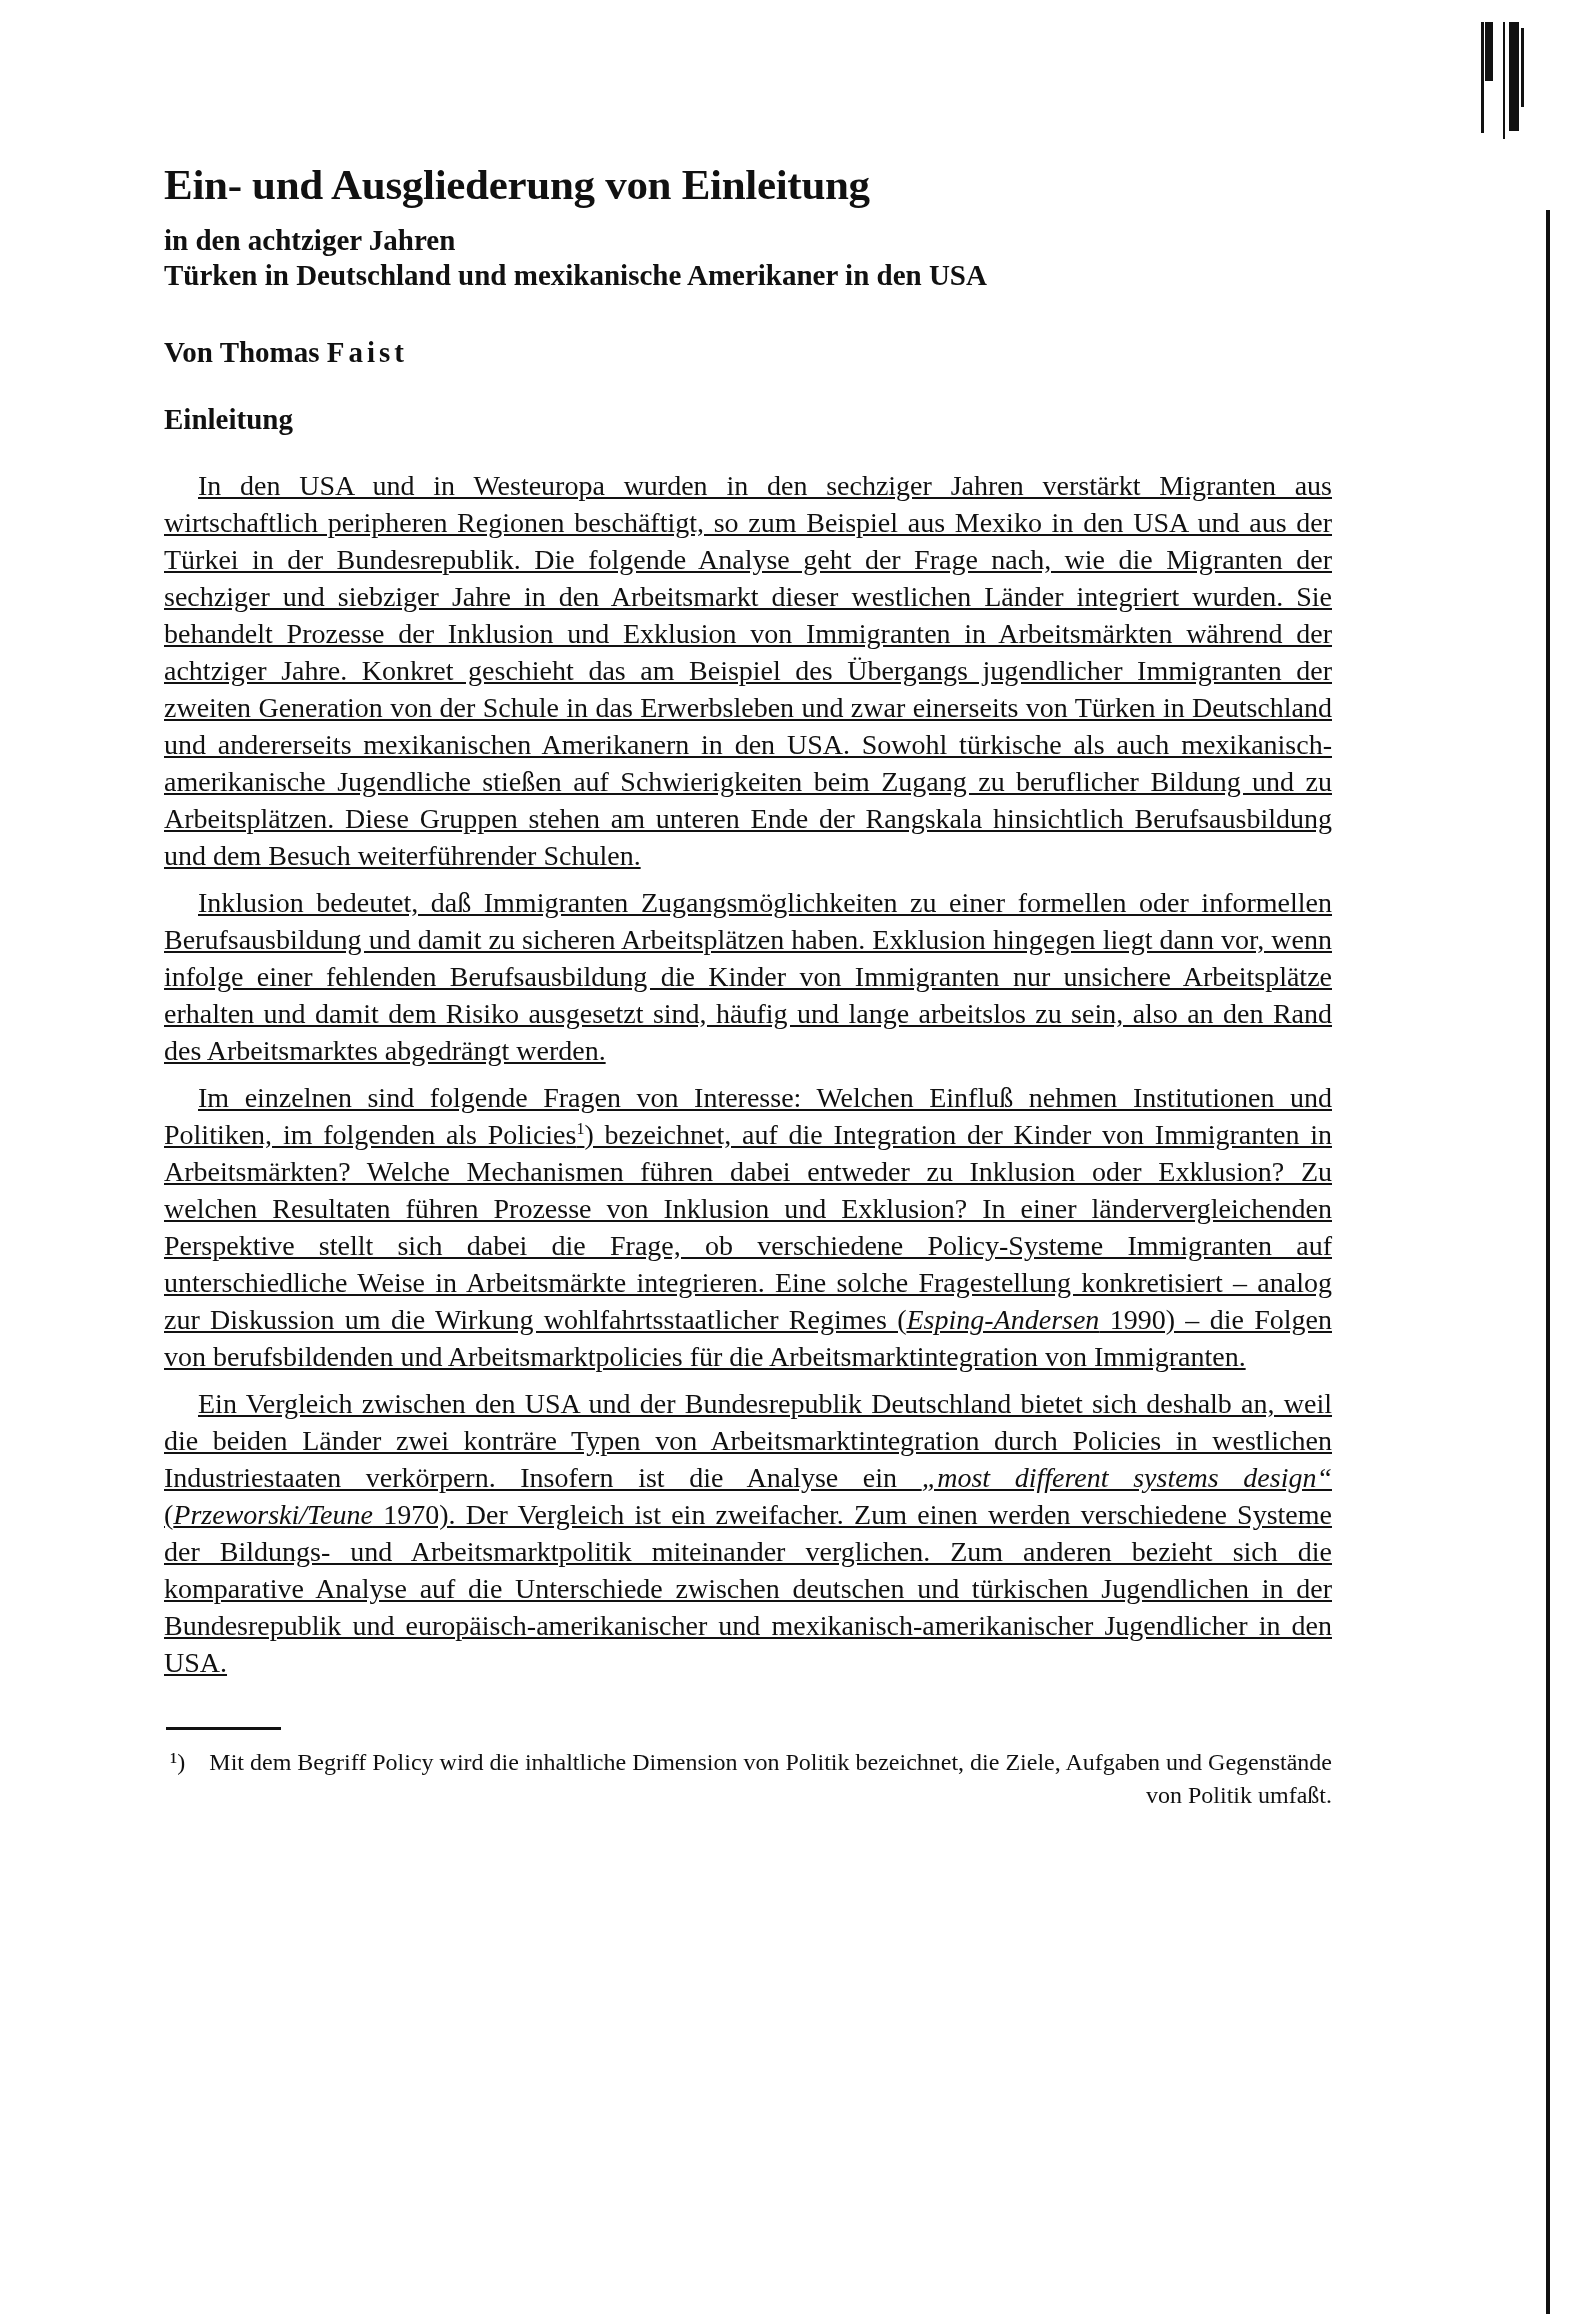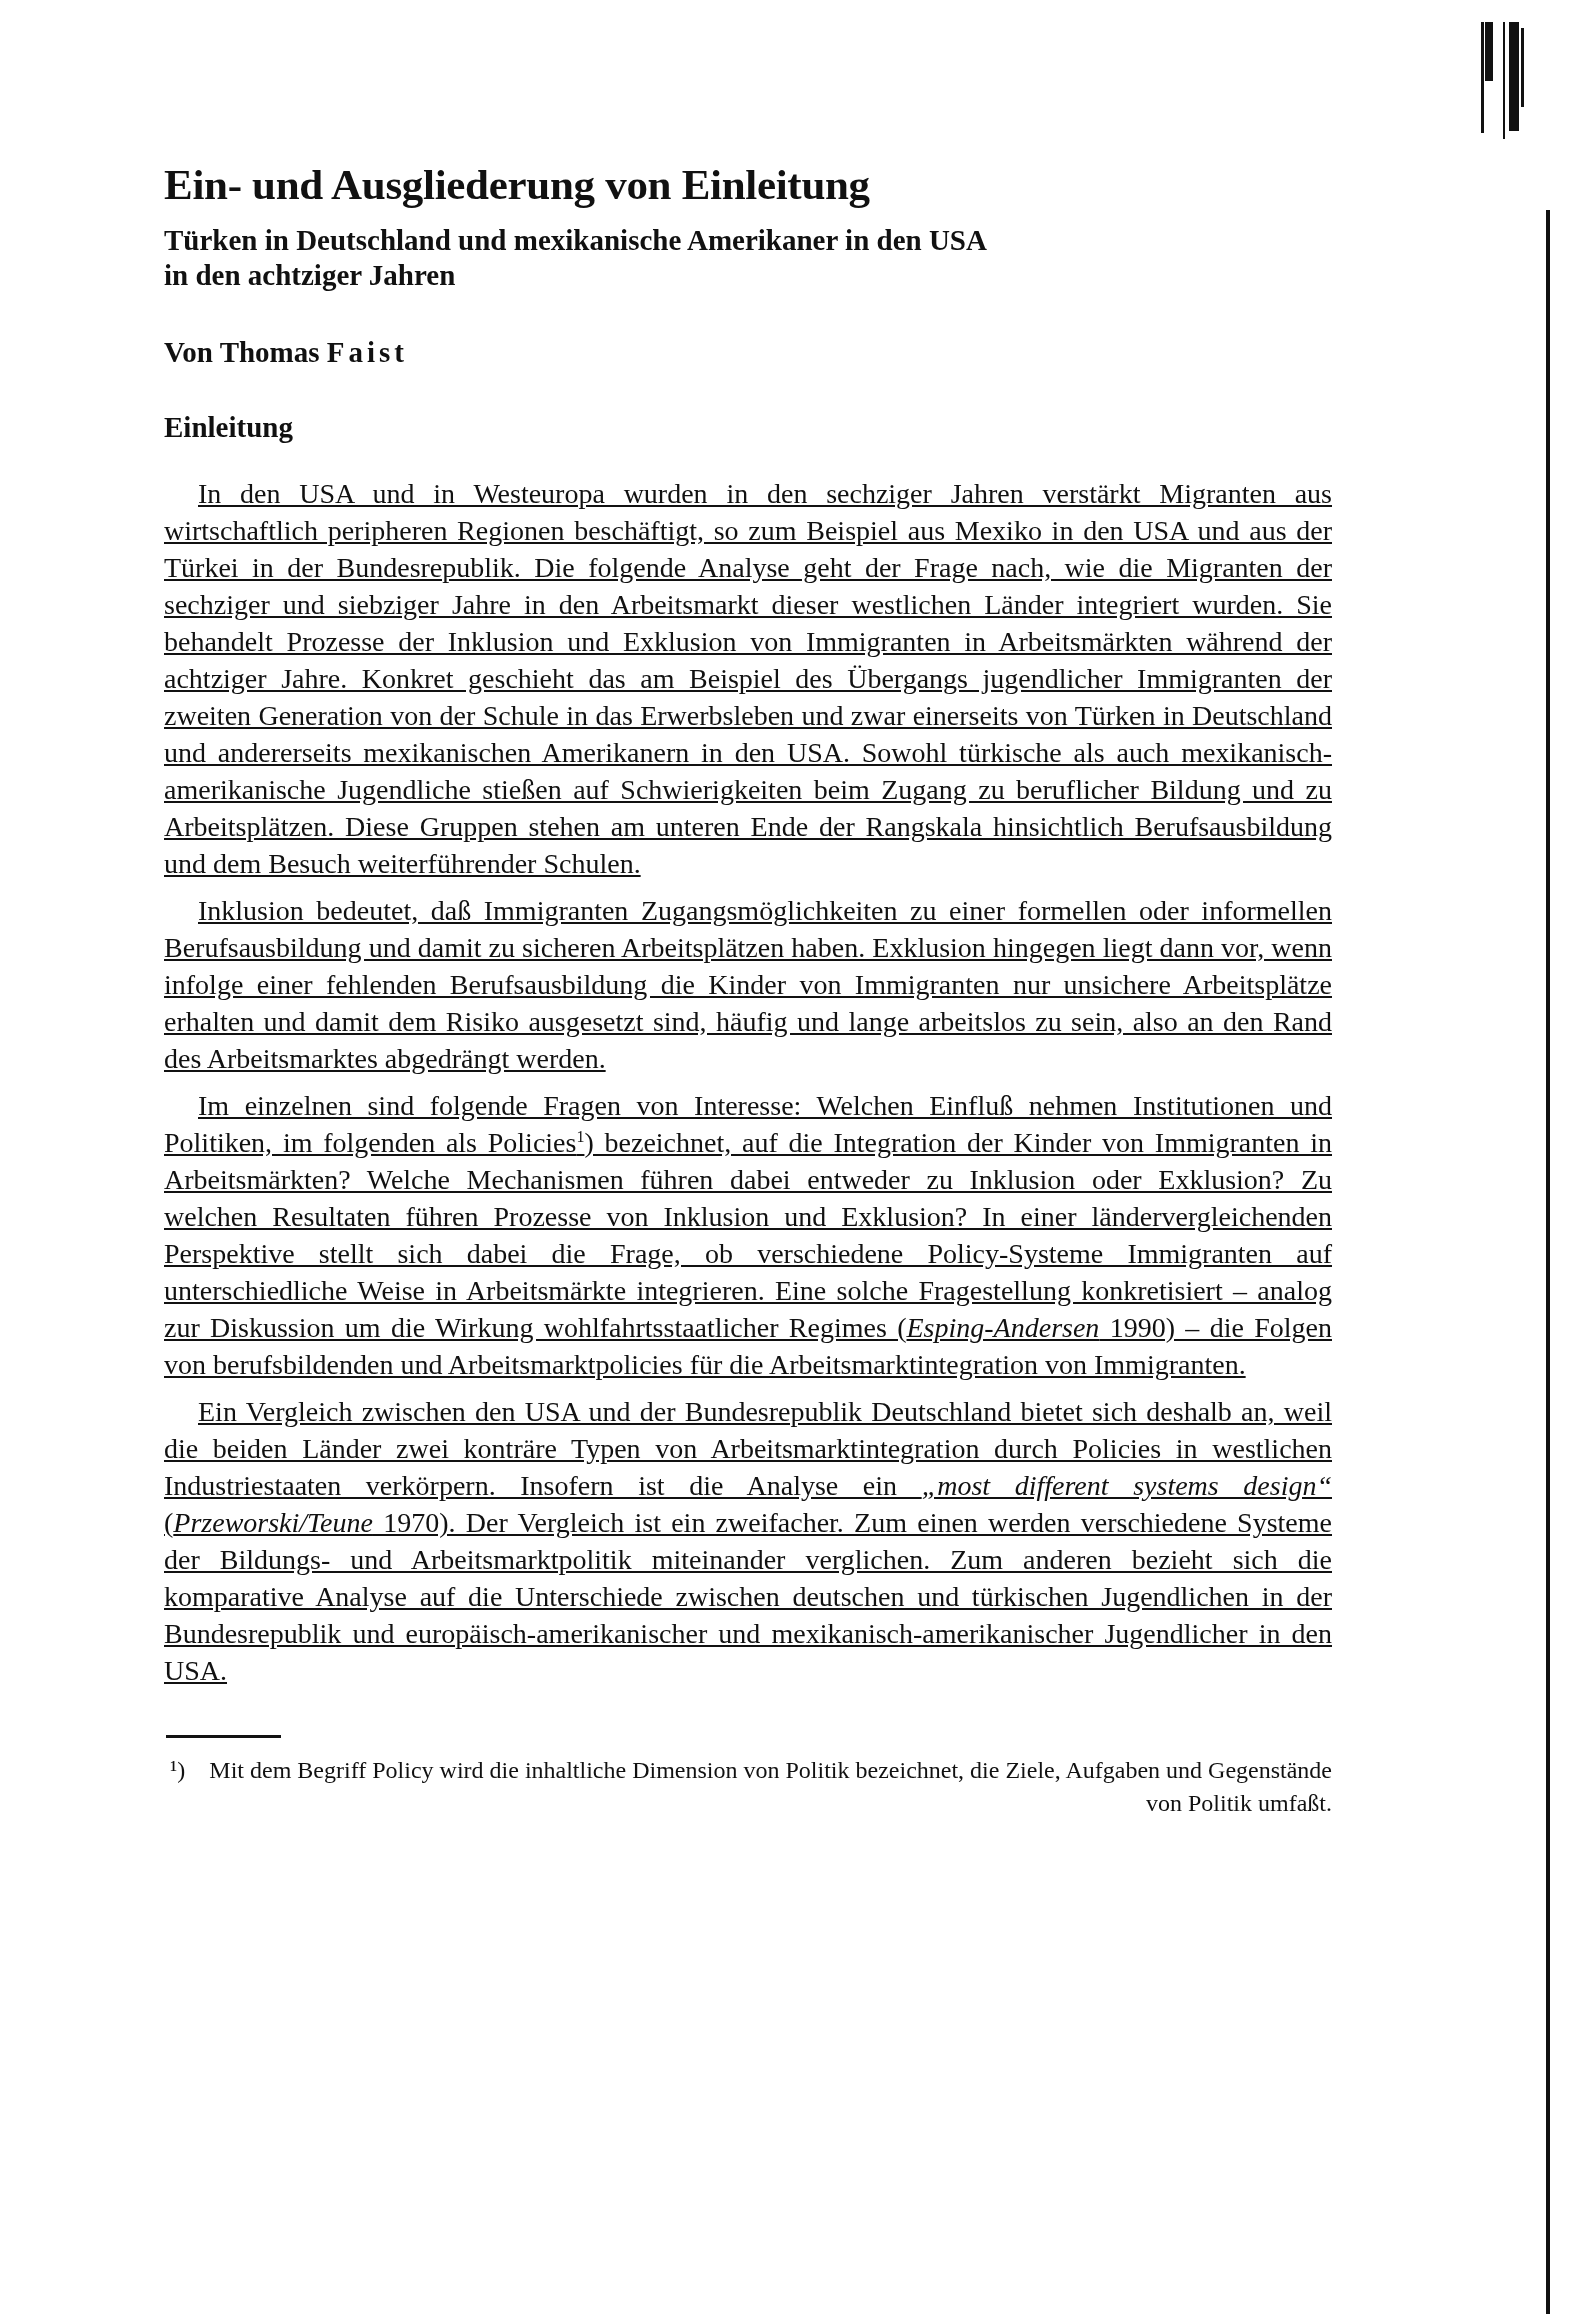--- a/index.html
+++ b/index.html
@@ -39,21 +39,21 @@
       font-weight: bold;
       margin: 42px 0 8px 0;
       line-height: 35px;
     }
     .author .spaced {
       letter-spacing: 4px;
     }
     .section-heading {
       font-size: 29px;
       font-weight: bold;
-      margin: 40px 0 0 0;
+      margin: 32px 0 0 0;
       line-height: 35px;
     }
     .body-text {
       margin-top: 30px;
     }
     .para {
       font-size: 28px;
       line-height: 37px;
       text-align: justify;
       text-indent: 34px;
@@ -101,22 +101,22 @@
 <div class="scan-mark" style="left:1481px; top:22px; width:3px; height:111px;"></div>
 <div class="scan-mark" style="left:1485px; top:22px; width:8px; height:59px;"></div>
 <div class="scan-mark" style="left:1503px; top:22px; width:2px; height:117px;"></div>
 <div class="scan-mark" style="left:1509px; top:22px; width:10px; height:109px;"></div>
 <div class="scan-mark" style="left:1521px; top:28px; width:3px; height:79px;"></div>
 <div class="scan-mark" style="left:1546px; top:210px; width:4px; height:2105px;"></div>
 
 <div class="page">
   <h1 class="title">Ein- und Ausgliederung von Einleitung</h1>
   <div class="subtitle">
+    <div>in den achtziger Jahren</div>
     <div>Türken in Deutschland und mexikanische Amerikaner in den USA</div>
-    <div>in den achtziger Jahren</div>
   </div>
   <div class="author"><span>Von Thomas </span><span class="spaced">Faist</span></div>
 
   <h2 class="section-heading">Einleitung</h2>
 
   <div class="body-text">
     <p class="para">In den USA und in Westeuropa wurden in den sechziger Jahren verstärkt Migranten aus wirtschaftlich peripheren Regionen beschäftigt, so zum Beispiel aus Mexiko in den USA und aus der Türkei in der Bundesrepublik. Die folgende Analyse geht der Frage nach, wie die Migranten der sechziger und siebziger Jahre in den Arbeitsmarkt dieser westlichen Länder integriert wurden. Sie behandelt Prozesse der Inklusion und Exklu­sion von Immigranten in Arbeitsmärkten während der achtziger Jahre. Konkret ge­schieht das am Beispiel des Übergangs jugendlicher Immigranten der zweiten Genera­tion von der Schule in das Erwerbsleben und zwar einerseits von Türken in Deutsch­land und andererseits mexikanischen Amerikanern in den USA. Sowohl türkische als auch mexikanisch-amerikanische Jugendliche stießen auf Schwierigkeiten beim Zu­gang zu beruflicher Bildung und zu Arbeitsplätzen. Diese Gruppen stehen am unteren Ende der Rangskala hinsichtlich Berufsausbildung und dem Besuch weiterführender Schulen.</p>
     <p class="para">Inklusion bedeutet, daß Immigranten Zugangsmöglichkeiten zu einer formellen oder informellen Berufsausbildung und damit zu sicheren Arbeitsplätzen haben. Ex­klusion hingegen liegt dann vor, wenn infolge einer fehlenden Berufsausbildung die Kinder von Immigranten nur unsichere Arbeitsplätze erhalten und damit dem Risiko ausgesetzt sind, häufig und lange arbeitslos zu sein, also an den Rand des Arbeitsmark­tes abgedrängt werden.</p>
     <p class="para"><span>Im einzelnen sind folgende Fragen von Interesse: Welchen Einfluß nehmen Institu­tionen und Politiken, im folgenden als Policies</span><sup>1</sup><span>) bezeichnet, auf die Integration der Kinder von Immigranten in Arbeitsmärkten? Welche Mechanismen führen dabei ent­weder zu Inklusion oder Exklusion? Zu welchen Resultaten führen Prozesse von In­klusion und Exklusion? In einer ländervergleichenden Perspektive stellt sich dabei die Frage, ob verschiedene Policy-Systeme Immigranten auf unterschiedliche Weise in Ar­beitsmärkte integrieren. Eine solche Fragestellung konkretisiert – analog zur Diskus­sion um die Wirkung wohlfahrtsstaatlicher Regimes (</span><em>Esping-Andersen</em><span> 1990) – die Fol­gen von berufsbildenden und Arbeitsmarktpolicies für die Arbeitsmarktintegration von Immigranten.</span></p>
     <p class="para"><span>Ein Vergleich zwischen den USA und der Bundesrepublik Deutschland bietet sich deshalb an, weil die beiden Länder zwei konträre Typen von Arbeitsmarktintegration durch Policies in westlichen Industriestaaten verkörpern. Insofern ist die Analyse ein </span><em>„most different systems design“</em><span> (</span><em>Przeworski/Teune</em><span> 1970). Der Vergleich ist ein zweifa­cher. Zum einen werden verschiedene Systeme der Bildungs- und Arbeitsmarktpolitik miteinander verglichen. Zum anderen bezieht sich die komparative Analyse auf die Unterschiede zwischen deutschen und türkischen Jugendlichen in der Bundesrepublik und europäisch-amerikanischer und mexikanisch-amerikanischer Jugendlicher in den USA.</span></p>

